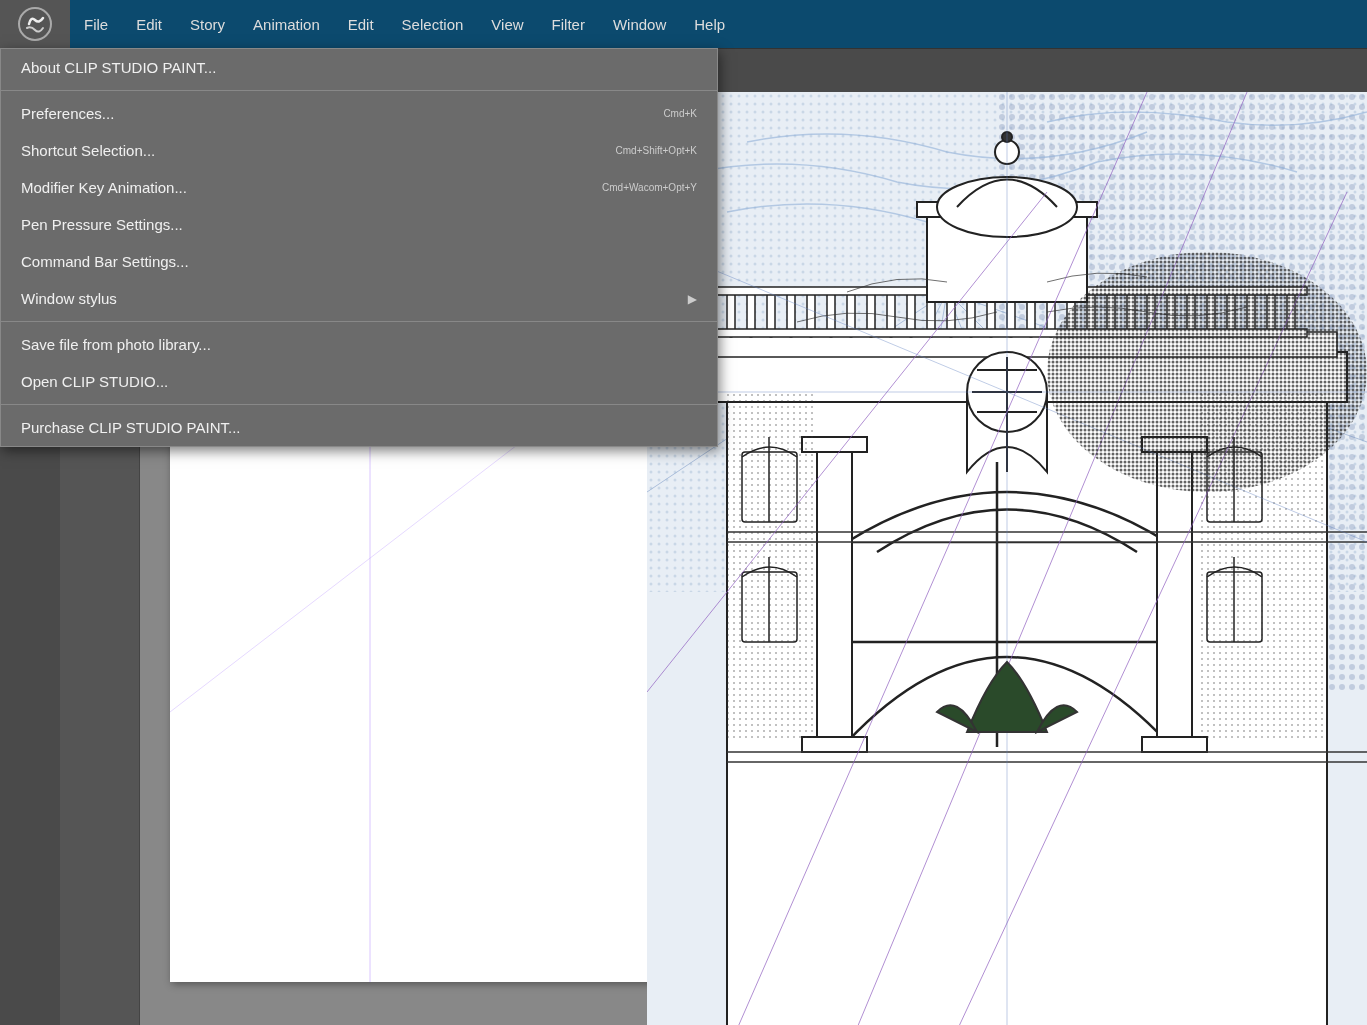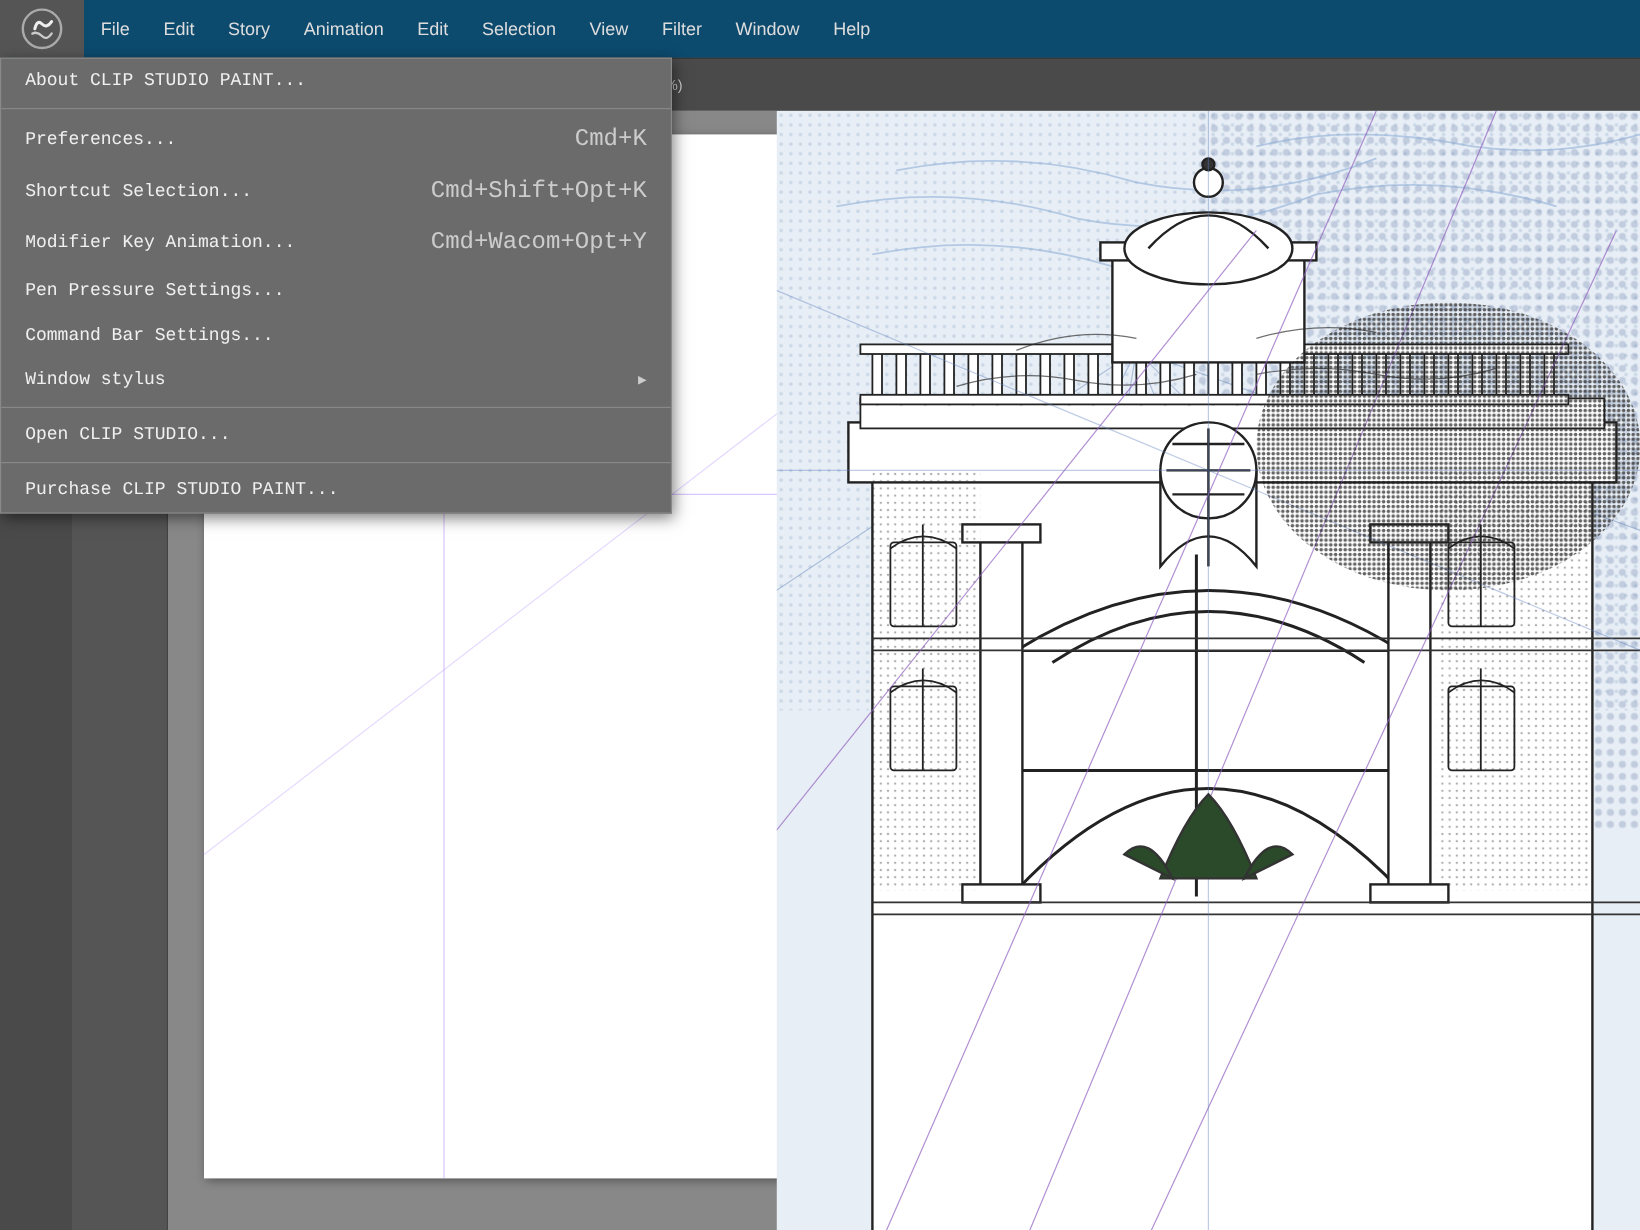--- a/index.html
+++ b/index.html
@@ -77,40 +77,39 @@
       color: #ccc;
       font-size: 12px;
       margin-left: 8px;
     }
 
     
     #dropdown-menu {
       position: absolute;
       top: 48px;
       left: 0;
-      width: 560px;
+      width: 718px;
       background: #6b6b6b;
       z-index: 200;
       box-shadow: 2px 4px 12px rgba(0,0,0,0.5);
       border: 1px solid #888;
-      font-family: Liberation Mono, monospace;
     }
     .dropdown-item {
       display: flex;
       justify-content: space-between;
       align-items: center;
       padding: 10px 20px;
       color: #f0f0f0;
       font-size: 15px;
       cursor: pointer;
       position: relative;
     }
     .dropdown-item .shortcut {
       color: #ccc;
-      font-size: 20px;
+      font-size: 10px;
     }
     .dropdown-item .arrow {
       color: #ccc;
       font-size: 12px;
     }
     .dropdown-separator {
       height: 1px;
       background: #888;
       margin: 4px 0;
     }
@@ -282,20 +281,23 @@
     <span>Pen Pressure Settings...</span>
   </div>
   <div class="dropdown-item">
     <span>Command Bar Settings...</span>
   </div>
   <div class="dropdown-item">
     <span>Window stylus</span>
     <span class="arrow">▶</span>
   </div>
   <div class="dropdown-separator"></div>
+  <div class="dropdown-item">
+    <span>Save file from photo library...</span>
+  </div>
   <div class="dropdown-item">
     <span>Open CLIP STUDIO...</span>
   </div>
   <div class="dropdown-separator"></div>
   <div class="dropdown-item">
     <span>Purchase CLIP STUDIO PAINT...</span>
   </div>
 </div>
 
 <div id="left-sidebar">

